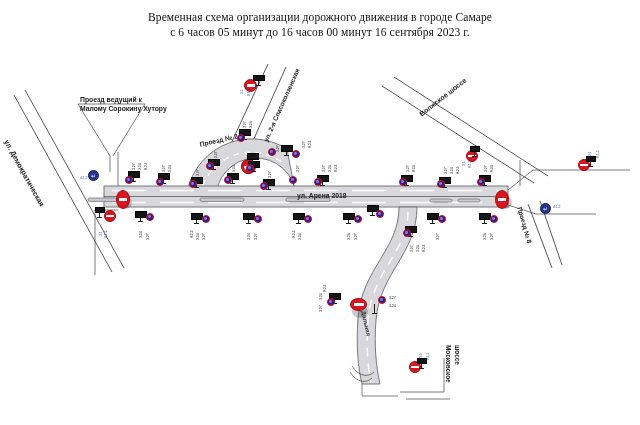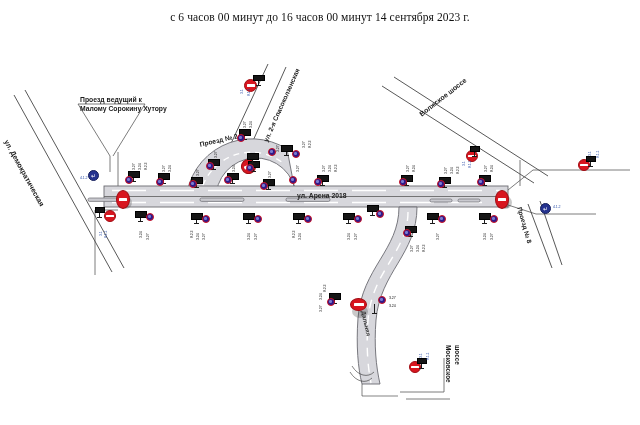--- a/index.html
+++ b/index.html
@@ -74,21 +74,22 @@
     position:absolute;border-radius:50%;background:#25338f;
     border:1px solid #16205c;box-sizing:border-box;
   }
   .blue-round .arrow{position:absolute;color:#fff;font-size:6px;line-height:1;
      left:50%;top:50%;transform:translate(-50%,-52%);}
 </style>
 </head>
 <body>
 
 <div class="title-block">
-  <div class="title-line">с 6 часов 00 минут до 16 часов 00 минут 14 сентября 2023 г.</div>
+  <div class="title-line">Временная схема организации дорожного движения в городе Самаре</div>
+  <div class="title-line">с 6 часов 05 минут до 16 часов 00 минут 16 сентября 2023 г.</div>
 </div>
 
 <svg id="scheme" viewBox="0 0 640 425">
   <defs>
     <style>
       .rd-fill{fill:#d7d7dc;stroke:#6a6a70;stroke-width:.9;}
       .rd-line{fill:none;stroke:#3a3a3a;stroke-width:.85;}
       .rd-thin{fill:none;stroke:#5a5a5a;stroke-width:.8;}
       .marking{fill:none;stroke:#ffffff;stroke-width:1.4;}
       .kerb{fill:#c9c9cf;stroke:#6a6a70;stroke-width:.7;}

